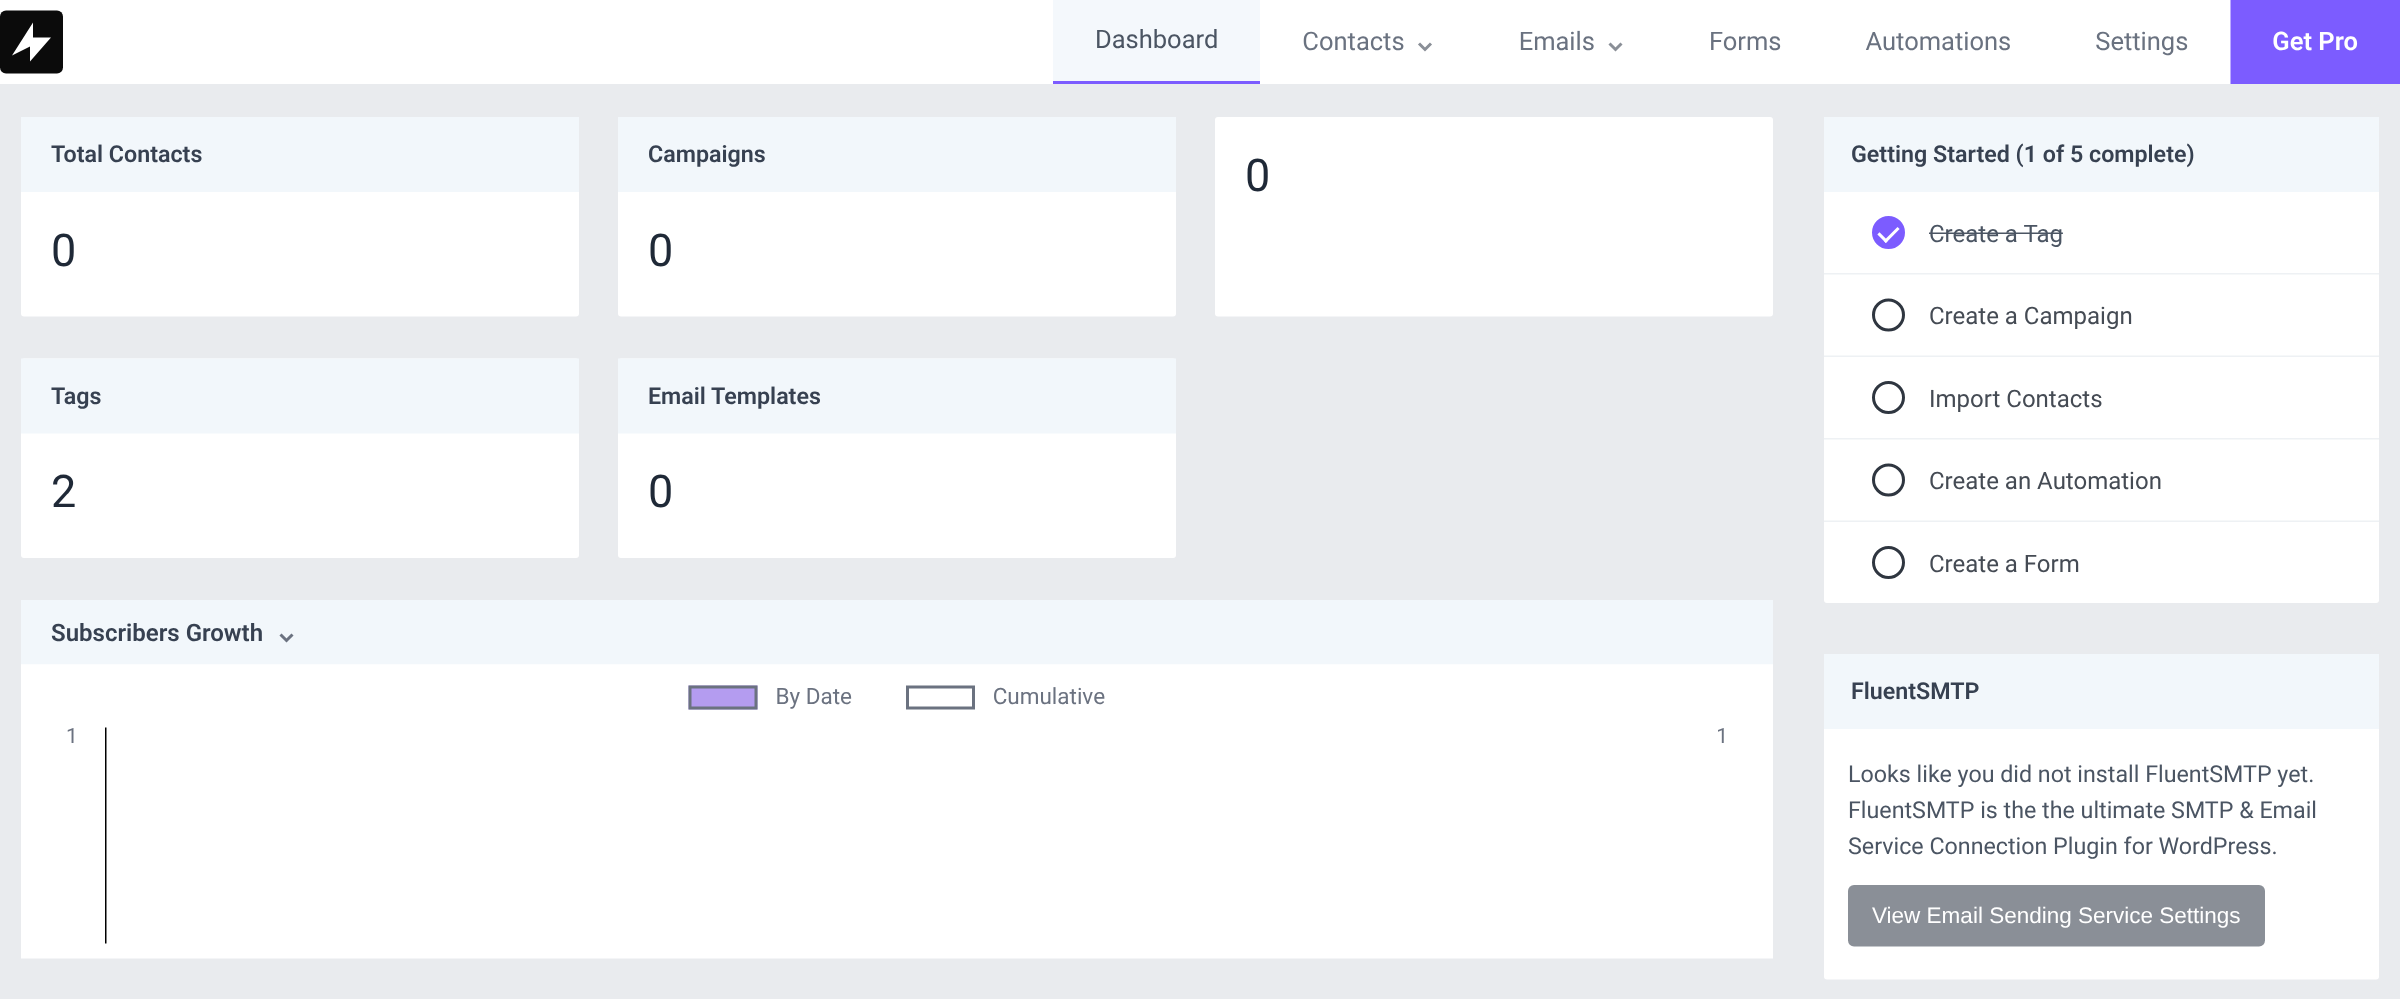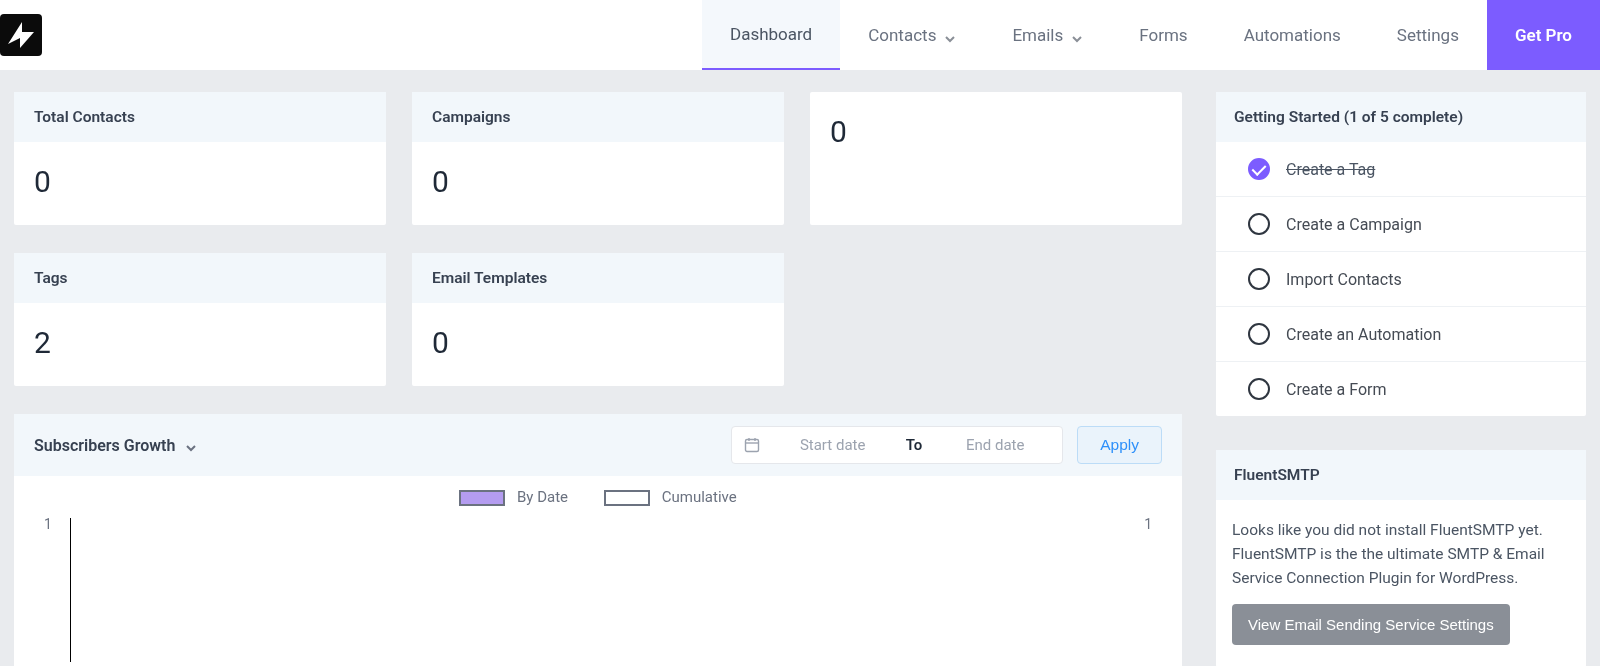--- a/index.html
+++ b/index.html
@@ -7,21 +7,21 @@
     font-family: -apple-system, BlinkMacSystemFont, "Segoe UI", Roboto, sans-serif;
     background: #e9ebee;
     color: #1a1a1a;
     width: 1600px;
     height: 666px;
     overflow: hidden;
   }
   
   .topbar {
     background: #ffffff;
-    height: 70px;
+    height: 56px;
     display: flex;
     align-items: stretch;
   }
   .logo {
     width: 42px; height: 42px; background:#0b0b0b; border-radius:4px;
     align-self:center; position:relative;
   }
   .logo svg { position:absolute; inset:0; }
   .nav { margin-left:auto; display:flex; align-items:stretch; }
   .nav-item {
@@ -210,38 +210,20 @@
     <div class="growth">
       <div class="growth-bar">
         <div class="growth-title">
           <span>Subscribers Growth</span>
           <span class="chev-down">
             <svg viewBox="0 0 12 12">
                 <path d="M2 4l4 4 4-4" fill="none" stroke="#6b7280" stroke-width="2"></path>
               </svg>
           </span>
         </div>
-        <div class="growth-right">
-          <div class="date-range">
-            <span class="cal-icon">
-              <svg width="16" height="16" viewBox="0 0 16 16">
-                  <rect x="1.5" y="2.5" width="13" height="12" rx="1.5" fill="none" stroke="#9ca3af" stroke-width="1.4"></rect>
-                  <line x1="1.5" y1="6" x2="14.5" y2="6" stroke="#9ca3af" stroke-width="1.4"></line>
-                  <line x1="5" y1="1" x2="5" y2="4" stroke="#9ca3af" stroke-width="1.4"></line>
-                  <line x1="11" y1="1" x2="11" y2="4" stroke="#9ca3af" stroke-width="1.4"></line>
-                </svg>
-            </span>
-            <span class="ph">Start date</span>
-            <span class="to">To</span>
-            <span class="ph">End date</span>
-          </div>
-          <button class="apply-btn">
-            <span>Apply</span>
-          </button>
-        </div>
       </div>
 
       <div class="legend">
         <div>
           <span class="swatch sw-bydate"></span>
           <span>By Date</span>
         </div>
         <div>
           <span class="swatch sw-cum"></span>
           <span>Cumulative</span>

